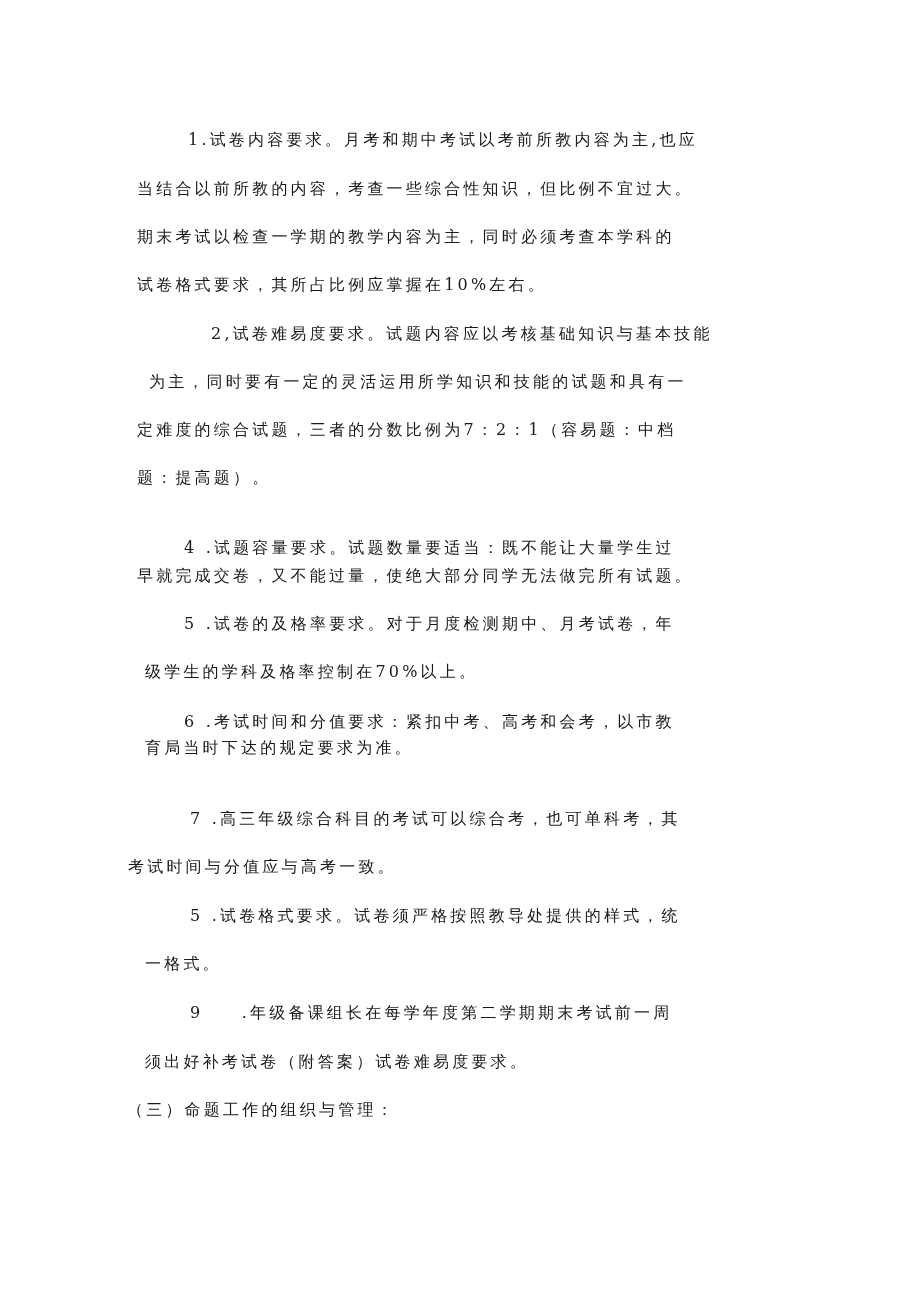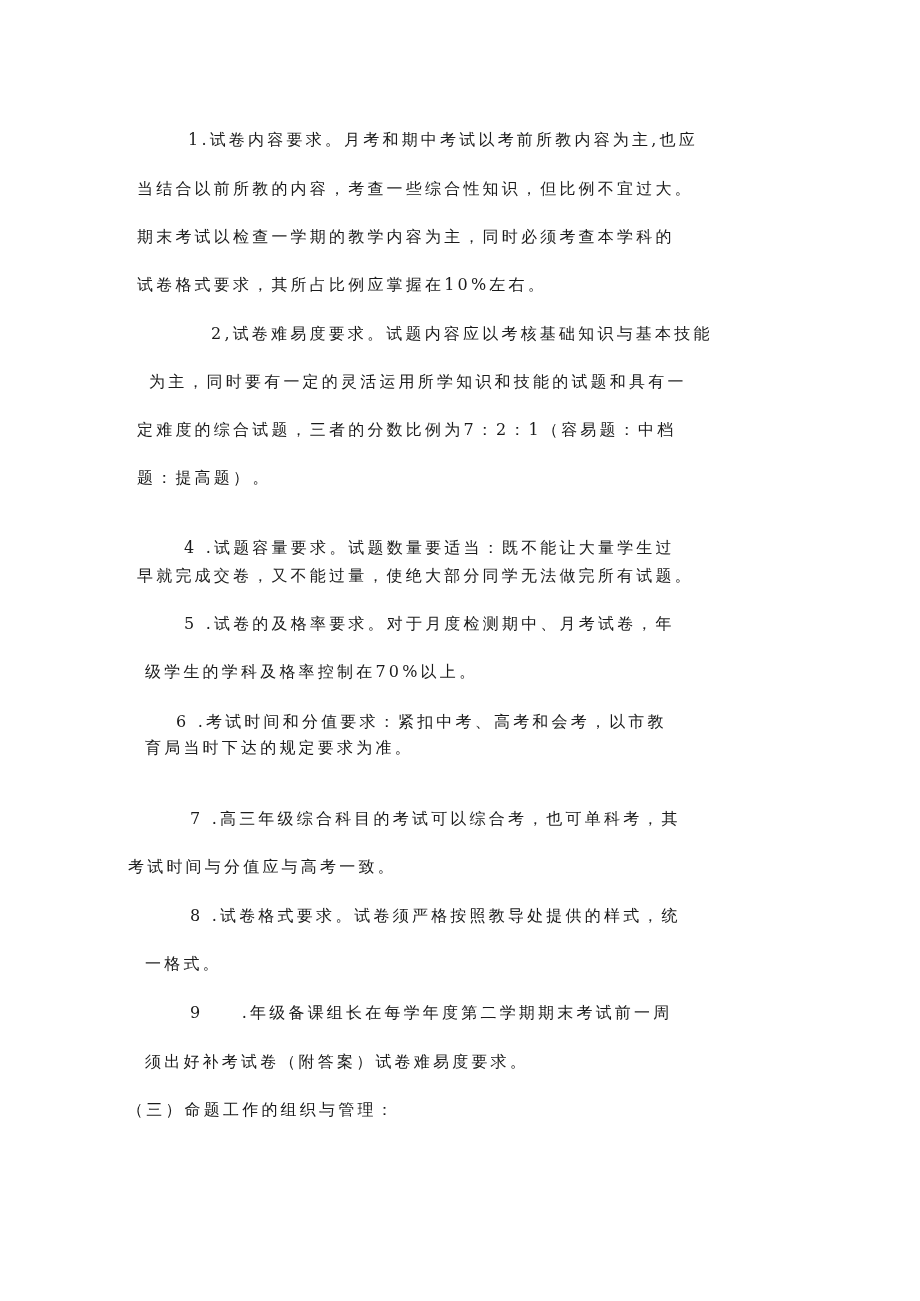--- a/index.html
+++ b/index.html
@@ -37,26 +37,26 @@
   <div class="line" style="left:149px; top:370px;">为主，同时要有一定的灵活运用所学知识和技能的试题和具有一</div>
   <div class="line" style="left:137px; top:418px;">定难度的综合试题，三者的分数比例为7：2：1（容易题：中档</div>
   <div class="line" style="left:137px; top:466px;">题：提高题）。</div>
 
   <div class="line" style="left:184px; top:536px;">4 .试题容量要求。试题数量要适当：既不能让大量学生过</div>
   <div class="line" style="left:137px; top:564px;">早就完成交卷，又不能过量，使绝大部分同学无法做完所有试题。</div>
 
   <div class="line" style="left:184px; top:612px;">5 .试卷的及格率要求。对于月度检测期中、月考试卷，年</div>
   <div class="line" style="left:145px; top:660px;text-align:center;">级学生的学科及格率控制在70%以上。</div>
 
-  <div class="line" style="left:176px; top:710px;">6 .考试时间和分值要求：紧扣中考、高考和会考，以市教</div>
+  <div class="line" style="left:184px; top:710px;">6 .考试时间和分值要求：紧扣中考、高考和会考，以市教</div>
   <div class="line" style="left:145px; top:736px;">育局当时下达的规定要求为准。</div>
 
   <div class="line" style="left:190px; top:807px;">7 .高三年级综合科目的考试可以综合考，也可单科考，其</div>
   <div class="line" style="left:128px; top:855px;">考试时间与分值应与高考一致。</div>
 
-  <div class="line" style="left:190px; top:904px;">8 .试卷格式要求。试卷须严格按照教导处提供的样式，统</div>
+  <div class="line" style="left:190px; top:904px;">5 .试卷格式要求。试卷须严格按照教导处提供的样式，统</div>
   <div class="line" style="left:145px; top:952px;">一格式。</div>
 
   <div class="line" style="left:190px; top:1001px;">9　　.年级备课组长在每学年度第二学期期末考试前一周</div>
   <div class="line" style="left:145px; top:1050px;">须出好补考试卷（附答案）试卷难易度要求。</div>
 
   <div class="line" style="left:127px; top:1098px;">（三）命题工作的组织与管理：</div>
 </div>
 
 </body></html>

